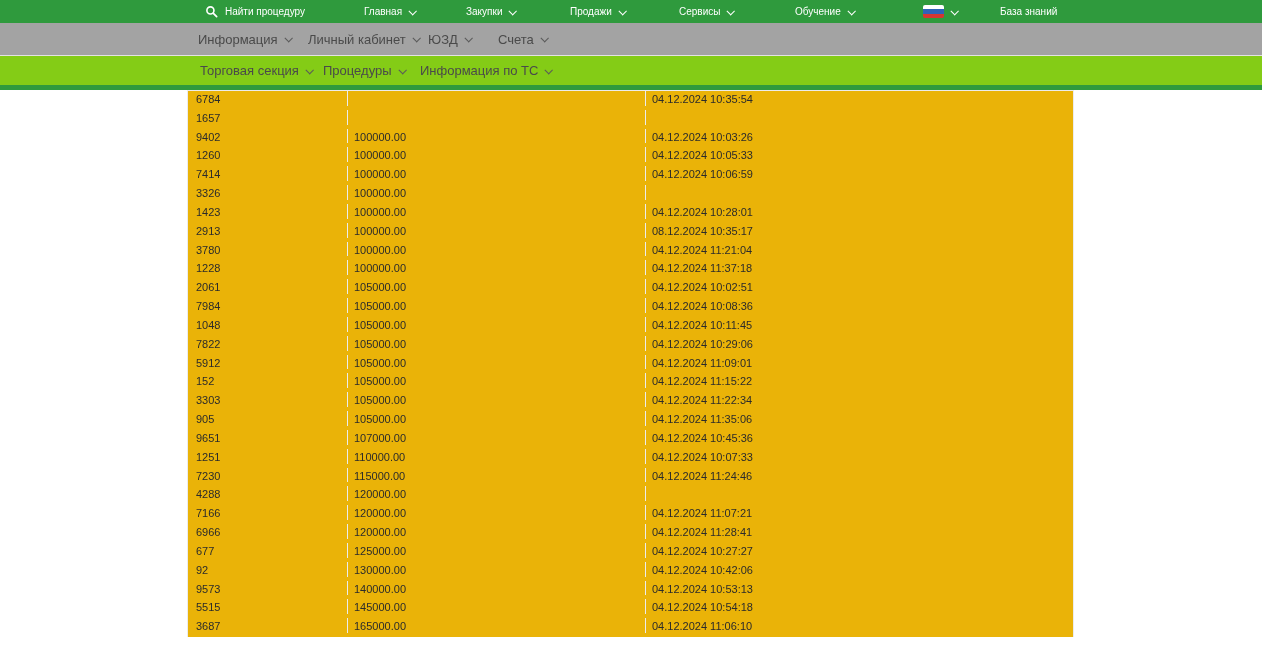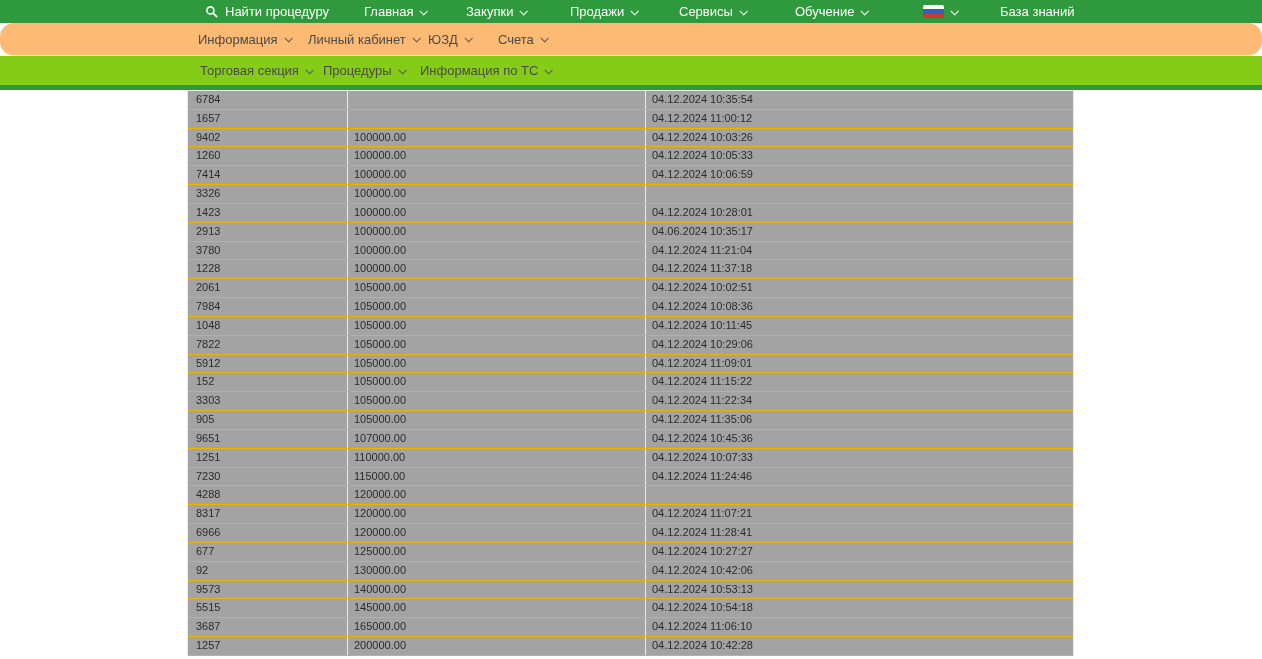--- a/index.html
+++ b/index.html
@@ -2,47 +2,47 @@
 <html><head>
 <meta charset="utf-8">
 <style>
   * { margin:0; padding:0; box-sizing:border-box; }
   html,body { width:1262px; height:659px; overflow:hidden; background:#fff;
               font-family:"Liberation Sans", sans-serif; }
 
   
   .topbar { position:relative; width:100%; height:23px; background:#2f9a3d; }
   .topbar .nav-item { position:absolute; top:0; height:23px; display:flex;
-                      align-items:center; color:#fff; font-size:13px;
+                      align-items:center; color:#fff; font-size:10px;
                       cursor:pointer; white-space:nowrap; }
   .chev { width:6px; height:6px; border-right:1.6px solid currentColor;
           border-bottom:1.6px solid currentColor; transform:rotate(45deg) translateY(-1px);
           display:inline-block; margin-left:7px; }
   .search-icon-wrap { display:inline-flex; margin-right:7px; }
   .flag { width:21px; height:13px; border-radius:2px; overflow:hidden;
           display:inline-block; }
   .flag div { height:33.33%; }
   .flag .w { background:#ffffff; } .flag .b { background:#2f63b8; } .flag .r { background:#d63631; }
 
   
-  .subnav1 { position:relative; width:100%; height:33px; background:#fdba74;
-             border-bottom:1px solid #e3e3e3;border-radius:14px; }
+  .subnav1 { position:relative; width:100%; height:33px; background:#a3a3a3;
+             border-bottom:1px solid #e3e3e3; }
   .subnav2 { position:relative; width:100%; height:29px; background:#84cc16; }
   .subnav1 .nav-item, .subnav2 .nav-item {
       position:absolute; top:0; height:100%; display:flex; align-items:center;
       color:#4a4a4a; font-size:13px; cursor:pointer; white-space:nowrap; }
   .subnav1 .chev, .subnav2 .chev { border-color:#5a5a5a; width:6px; height:6px; }
 
   .green-rule { width:100%; height:5px; background:#2f9a3d; }
 
   
   .table-wrap { margin-left:187px; width:887px; border-left:1px solid #ececec;
                 border-right:1px solid #ececec; border-top:1px solid #ececec; }
-  .trow { display:flex; height:18.83px; border-bottom:1px solid #eab308;
-          background:#a3a3a3; }
+  .trow { display:flex; height:18.83px; border-bottom:4px solid #eab308;
+          background:#eab308; }
   .tcell { font-size:11px; color:#2b2b2b; line-height:17.8px; overflow:hidden;
            white-space:nowrap; }
   .c1 { width:160px; padding-left:8px;  border-right:1px solid #ececec; }
   .c2 { width:298px; padding-left:6px;  border-right:1px solid #ececec; }
   .c3 { flex:1;      padding-left:6px; }
 </style>
 </head>
 <body>
 
 <div class="topbar">
@@ -130,21 +130,20 @@
 <div class="table-wrap">
   <div>
       <div class="trow">
         <div class="tcell c1">6784</div>
         <div class="tcell c2"></div>
         <div class="tcell c3">04.12.2024 10:35:54</div>
       </div>
       <div class="trow">
         <div class="tcell c1">1657</div>
         <div class="tcell c2"></div>
-        <div class="tcell c3">04.12.2024 11:00:12</div>
       </div>
       <div class="trow">
         <div class="tcell c1">9402</div>
         <div class="tcell c2">100000.00</div>
         <div class="tcell c3">04.12.2024 10:03:26</div>
       </div>
       <div class="trow">
         <div class="tcell c1">1260</div>
         <div class="tcell c2">100000.00</div>
         <div class="tcell c3">04.12.2024 10:05:33</div>
@@ -159,21 +158,21 @@
         <div class="tcell c2">100000.00</div>
       </div>
       <div class="trow">
         <div class="tcell c1">1423</div>
         <div class="tcell c2">100000.00</div>
         <div class="tcell c3">04.12.2024 10:28:01</div>
       </div>
       <div class="trow">
         <div class="tcell c1">2913</div>
         <div class="tcell c2">100000.00</div>
-        <div class="tcell c3">04.06.2024 10:35:17</div>
+        <div class="tcell c3">08.12.2024 10:35:17</div>
       </div>
       <div class="trow">
         <div class="tcell c1">3780</div>
         <div class="tcell c2">100000.00</div>
         <div class="tcell c3">04.12.2024 11:21:04</div>
       </div>
       <div class="trow">
         <div class="tcell c1">1228</div>
         <div class="tcell c2">100000.00</div>
         <div class="tcell c3">04.12.2024 11:37:18</div>
@@ -231,21 +230,21 @@
       <div class="trow">
         <div class="tcell c1">7230</div>
         <div class="tcell c2">115000.00</div>
         <div class="tcell c3">04.12.2024 11:24:46</div>
       </div>
       <div class="trow">
         <div class="tcell c1">4288</div>
         <div class="tcell c2">120000.00</div>
       </div>
       <div class="trow">
-        <div class="tcell c1">8317</div>
+        <div class="tcell c1">7166</div>
         <div class="tcell c2">120000.00</div>
         <div class="tcell c3">04.12.2024 11:07:21</div>
       </div>
       <div class="trow">
         <div class="tcell c1">6966</div>
         <div class="tcell c2">120000.00</div>
         <div class="tcell c3">04.12.2024 11:28:41</div>
       </div>
       <div class="trow">
         <div class="tcell c1">677</div>
@@ -265,19 +264,14 @@
       <div class="trow">
         <div class="tcell c1">5515</div>
         <div class="tcell c2">145000.00</div>
         <div class="tcell c3">04.12.2024 10:54:18</div>
       </div>
       <div class="trow">
         <div class="tcell c1">3687</div>
         <div class="tcell c2">165000.00</div>
         <div class="tcell c3">04.12.2024 11:06:10</div>
       </div>
-      <div class="trow">
-        <div class="tcell c1">1257</div>
-        <div class="tcell c2">200000.00</div>
-        <div class="tcell c3">04.12.2024 10:42:28</div>
-      </div>
     </div>
 </div>
 
 </body></html>

